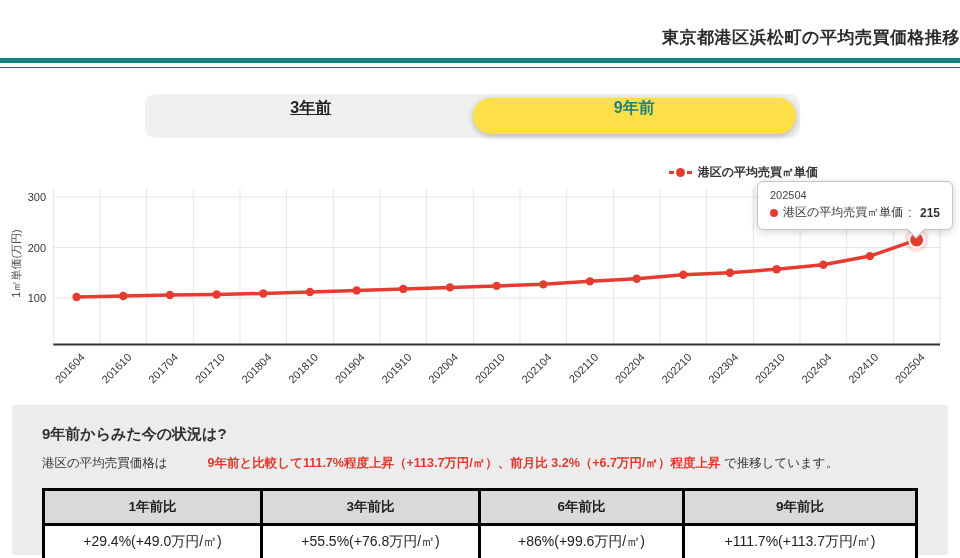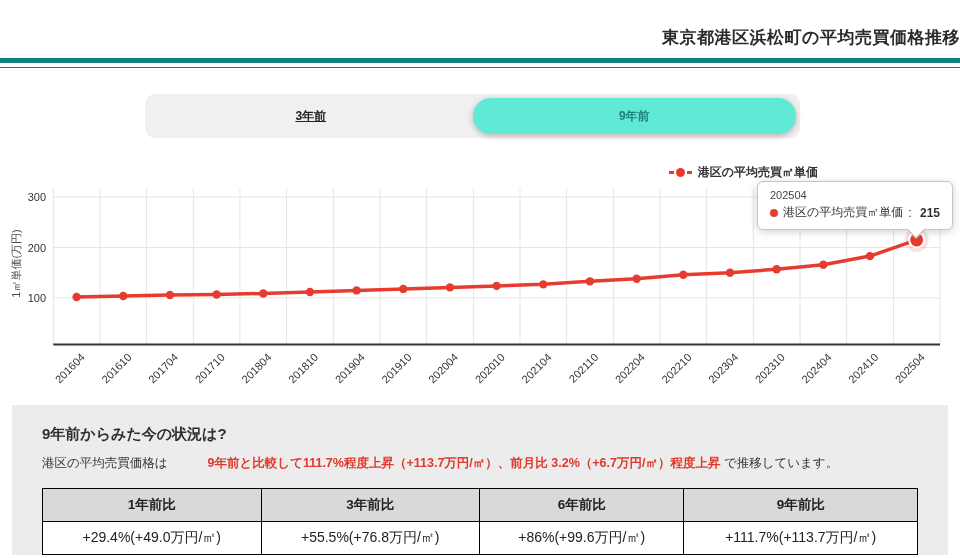--- a/index.html
+++ b/index.html
@@ -8,24 +8,24 @@
 
   
   .header { padding-top:26px; text-align:right; }
   .header h1 { font-size:17px; font-weight:bold; color:#2b2b2b; letter-spacing:.5px; }
   .rule-thick { height:5px; background:#13807a; margin-top:9px; }
   .rule-thin  { height:1px; background:#13807a; margin-top:4px; }
 
   
   .tabbar { width:655px; margin:26px 0 0 145px; height:44px; background:#f0f0f0;
     border-radius:10px; display:flex; align-items:stretch; padding:4px; }
-  .tab { flex:1; display:flex; align-items:center; justify-content:center;
-    font-size:12px; font-weight:bold; color:#222; cursor:pointer; }
+  .tab { flex:1; display:flex; justify-content:center;
+    font-size:16px; font-weight:bold; color:#222; cursor:pointer; }
   .tab .lbl { text-decoration:underline; }
-  .tab.active { background:#5eead4; border-radius:20px; color:#1f837c;
+  .tab.active { background:#fde047; border-radius:20px; color:#1f837c;
     box-shadow:0 2px 6px rgba(0,0,0,.25); }
   .tab.active .lbl { text-decoration:none; }
 
   
   .chart-wrap { position:relative; width:841px; height:245px; margin-top:18px;padding-left:24px; }
   .chart-wrap svg { position:absolute; left:0; top:0; }
   .legend { position:absolute; top:8px; right:23px; display:flex; align-items:center;
     gap:6px; font-size:12px; font-weight:bold; color:#333; cursor:pointer; }
   .legend .mark { display:inline-flex; align-items:center; gap:2px; }
   .legend .dash { width:5px; height:3px; background:#e63c30; }
@@ -47,21 +47,21 @@
 
   
   .summary { margin:4px 12px 0 12px; background:#ececec; padding:20px 30px 24px 30px;
     height:150px; }
   .summary h2 { font-size:15px; font-weight:bold; color:#2f2f2f; }
   .summary p  { margin-top:11px; font-size:12.5px; color:#333; }
   .summary p .hl { color:#e0392b; font-weight:bold;margin-left:40px; }
 
   table.cmp { width:100%; margin-top:16px; border-collapse:collapse; background:#fff;
     border:1px solid #8a8a8a; }
-  table.cmp th, table.cmp td { border:1px solid #000000; text-align:center; }
+  table.cmp th, table.cmp td { border:3px solid #000000; text-align:center; }
   table.cmp th { background:#d9d9d9; font-size:13.5px; font-weight:bold; color:#222;
     padding:7px 4px; }
   table.cmp td { font-size:14px; color:#222; padding:7px 20px; }
 </style>
 </head>
 <body>
 
 <div class="header">
   <h1>東京都港区浜松町の平均売買価格推移</h1>
   <div class="rule-thick"></div>

